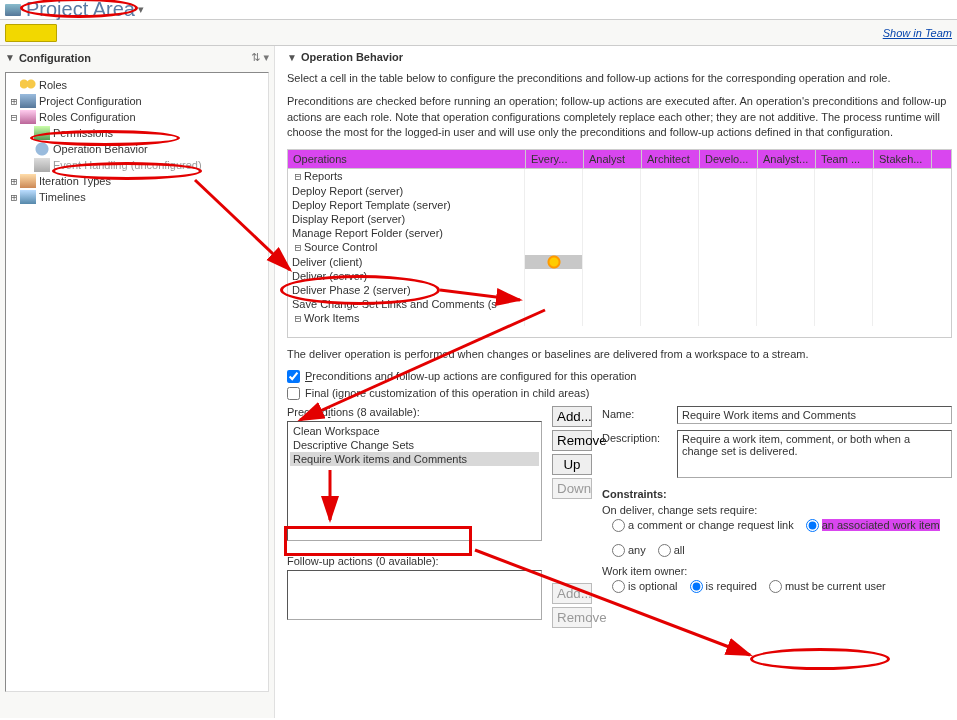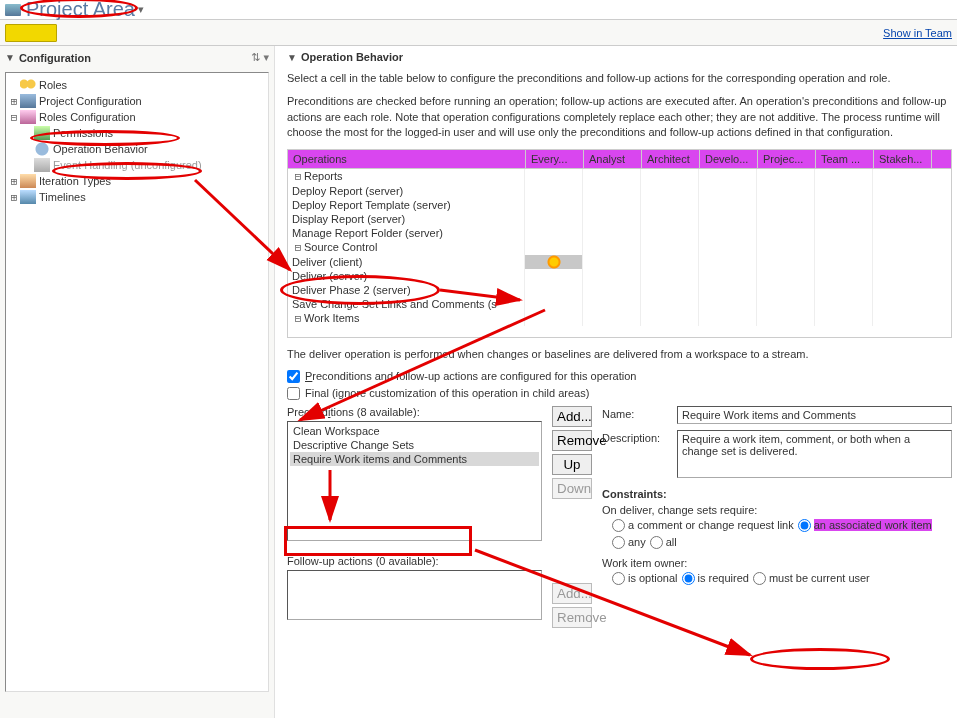--- a/index.html
+++ b/index.html
@@ -3,21 +3,21 @@
 <meta charset="utf-8">
 <style>
   * { box-sizing: border-box; margin: 0; padding: 0; }
   body { font-family: "Segoe UI", Tahoma, sans-serif; font-size: 11px; color: #333; background: #fff; width: 957px; height: 720px; overflow: hidden; }
 
   .titlebar { background: #fff; border-bottom: 1px solid #ccc; padding: 2px 5px; display: flex; align-items: center; height: 20px; }
   .titlebar .proj-icon { width: 16px; height: 12px; background: linear-gradient(#8bc, #579); margin-right: 5px; border-radius: 1px; }
   .titlebar .title { font-size: 20px; color: #5a7ba3; position: relative; }
   .titlebar .drop { color: #666; margin-left: 3px; }
 
-  .toolbar { height: 26px; background: #f8f8f6; display: flex; align-items: center; padding: 2px 5px; border-bottom: 1px solid #ccc; }
+  .toolbar { height: 26px; background: #f8f8f6; display: flex; align-items: center; padding: 2px 5px; border-bottom: 1px solid #ccc; font-style: italic; }
   .toolbar .yellow-btn { width: 52px; height: 18px; background: #f2d800; border: 1px solid #b9a400; border-radius: 1px; }
   .toolbar .show-link { margin-left: auto; color: #0645ad; text-decoration: underline; cursor: pointer; }
 
   .main { display: flex; height: 672px; }
   .left-panel { width: 275px; background: #f8f8f6; padding: 5px; border-right: 1px solid #e0e0e0; }
   .panel-head { display: flex; align-items: center; font-weight: normal; margin-bottom: 8px; }
   .panel-head .twisty { font-size: 10px; color: #555; margin-right: 4px; }
   .panel-head .title { font-weight: bold; color: #333; }
   .panel-head .tools { margin-left: auto; font-size: 11px; color: #777; }
 
@@ -73,21 +73,21 @@
   .btn.dis { color: #999; border-color: #bbb; background: #f3f3f3; cursor: default; }
 
   .detail-col { flex: 1; }
   .form-row { display: flex; align-items: flex-start; margin-bottom: 6px; }
   .form-row .flbl { width: 75px; padding-top: 2px; }
   .textf { border: 1px inset #aaa; padding: 2px 4px; flex: 1; background: #fff; min-height: 18px; }
   .textarea { height: 48px; }
 
   .constraints { margin-top: 10px; }
   .constraints .clbl { font-weight: bold; margin-bottom: 4px; }
-  .radio-row { display: flex; align-items: flex-end; gap: 4px; margin: 3px 0 8px 10px; flex-wrap: wrap; }
+  .radio-row { display: flex; align-items: flex-end; gap: 12px; margin: 3px 0 8px 10px; flex-wrap: wrap; }
   .radio-opt { display: flex; align-items: center; gap: 3px; }
   .radio-opt input { margin: 0; }
   .hl { background: #d946ef; }
 
   .follow { margin-top: 14px; }
 
   .red-oval { position: absolute; border: 3px solid #e30000; border-radius: 50%; pointer-events: none; }
   .red-rect { position: absolute; border: 3px solid #e30000; pointer-events: none; }
   svg.overlay { position: absolute; left: 0; top: 0; pointer-events: none; }
 </style>
@@ -164,21 +164,21 @@
     <p class="desc">Select a cell in the table below to configure the preconditions and follow-up actions for the corresponding operation and role.</p>
     <p class="desc">Preconditions are checked before running an operation; follow-up actions are executed after. An operation's preconditions and follow-up actions are each role. Note that operation configurations completely replace each other; they are not additive. The process runtime will choose the most for the logged-in user and will use only the preconditions and follow-up actions defined in that configuration.</p>
 
     <div class="op-table">
       <div class="op-head">
         <div class="col-op">Operations</div>
         <div class="col-role">Every...</div>
         <div class="col-role">Analyst</div>
         <div class="col-role">Architect</div>
         <div class="col-role">Develo...</div>
-        <div class="col-role">Projec...</div>
+        <div class="col-role">Analyst...</div>
         <div class="col-role">Team ...</div>
         <div class="col-role">Stakeh...</div>
       </div>
       <div class="op-body">
         <div class="op-row">
             <div class="op-cell op1">
               <span class="exp">⊟</span>
               <span>Reports</span>
             </div>
             <div class="role-cell first"></div>

